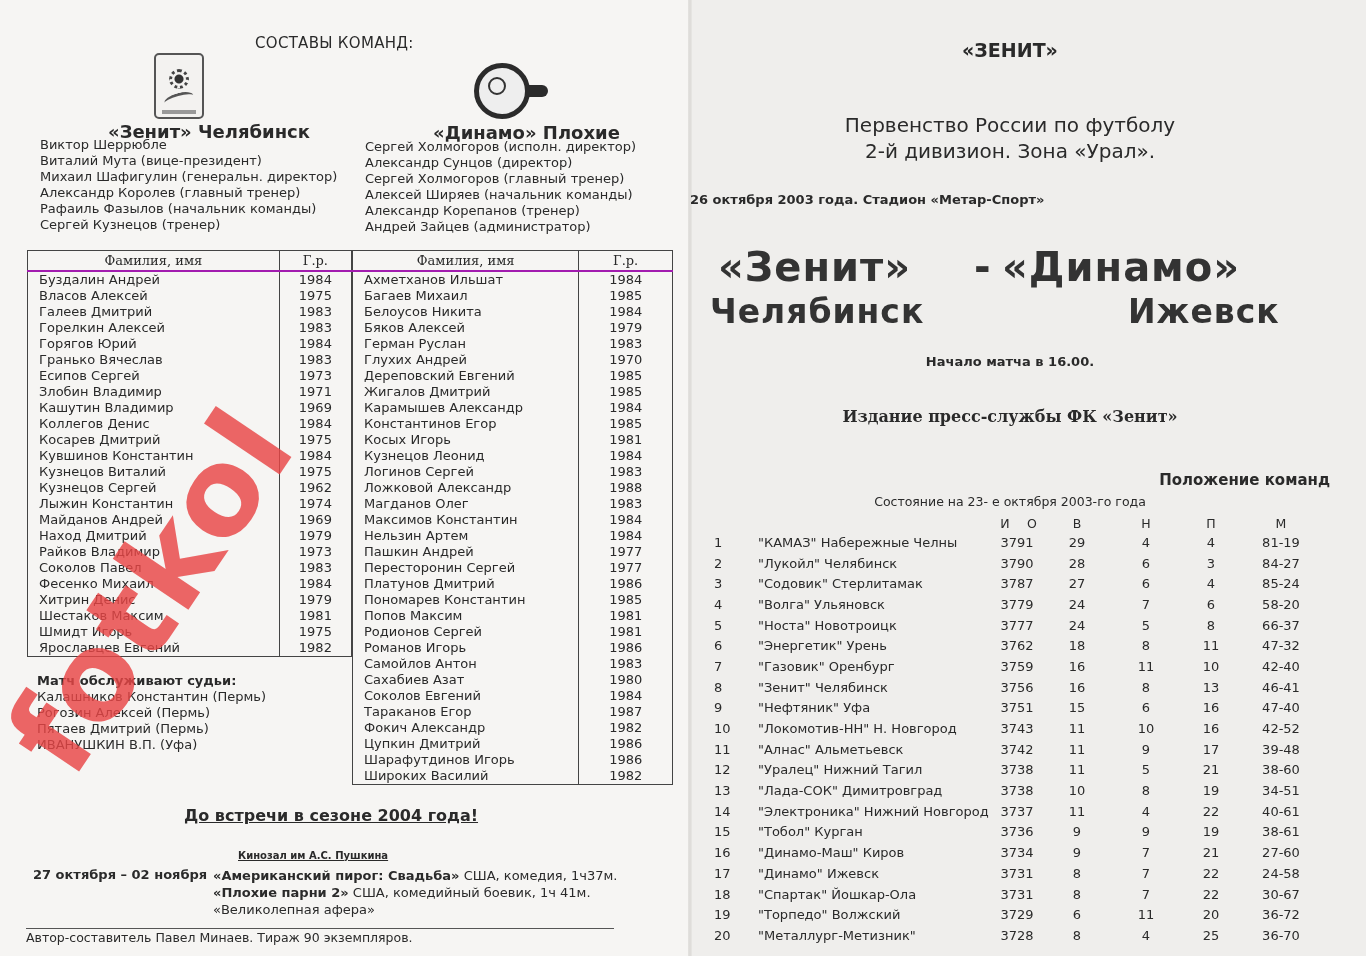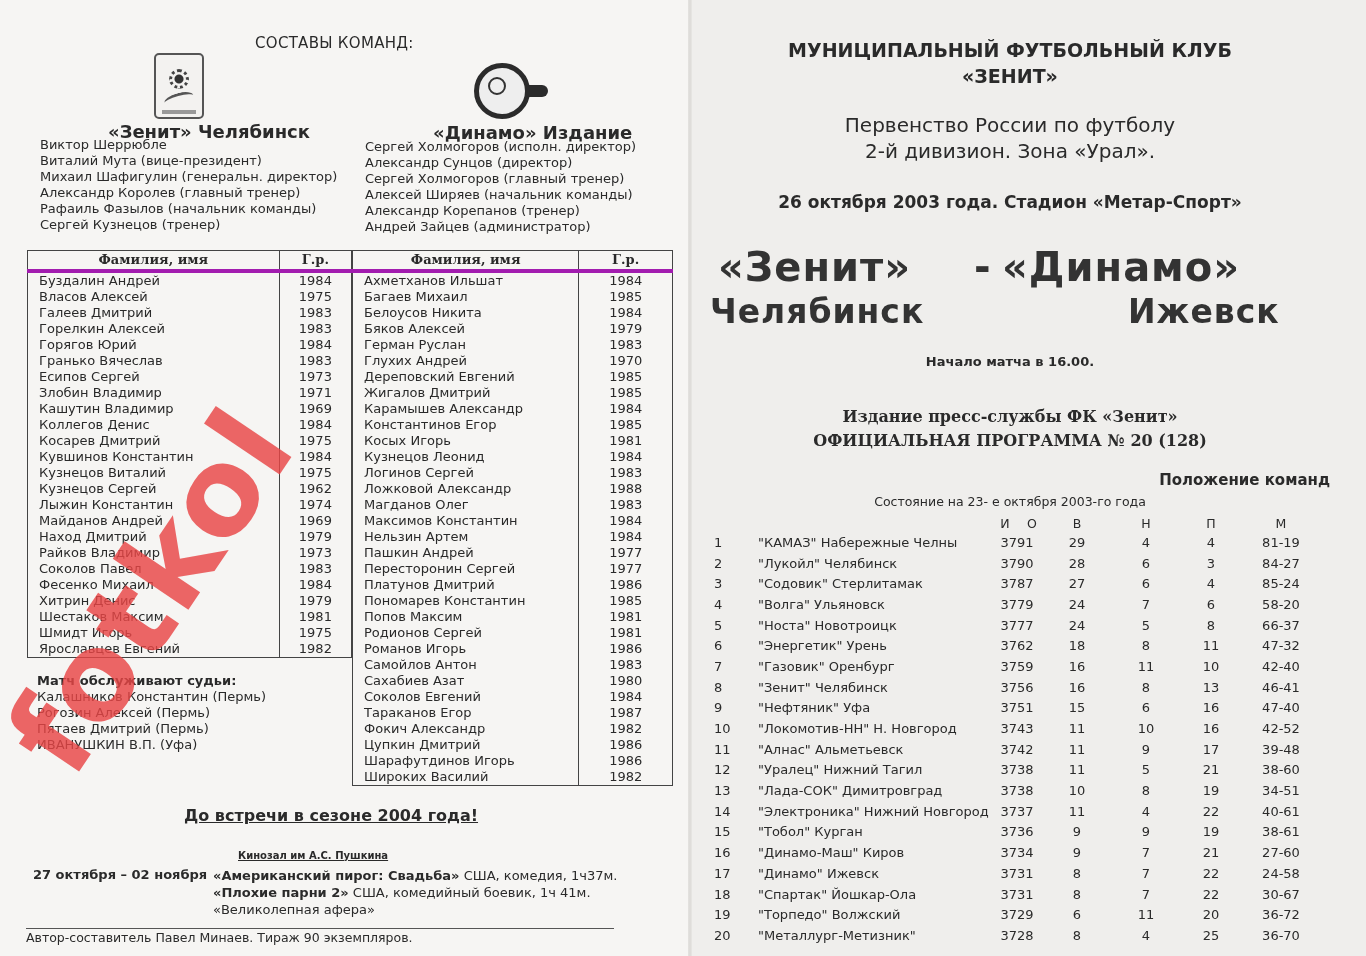--- a/index.html
+++ b/index.html
@@ -38,22 +38,22 @@
 
   .team-head { font-size: 18px; font-weight: bold; }
   .team-head.zenit { left: 108px; top: 121px; }
   .team-head.dinamo { left: 433px; top: 122px; }
 
   .staff { font-size: 13px; line-height: 16px; }
   .staff.zenit { left: 40px; top: 137px; }
   .staff.dinamo { left: 365px; top: 139px; }
 
   table.roster { position: absolute; border-collapse: collapse; font-size: 13px; }
-  table.roster th { font-family: "DejaVu Serif", serif; font-weight: bold; font-size: 13px; height: 20px;
-                    border-bottom: 4px solid #a21caf; text-align: center; }
+  table.roster th { font-family: "DejaVu Serif", serif; font-weight: normal; font-size: 13px; height: 20px;
+                    border-bottom: 2px solid #a21caf; text-align: center; }
   table.roster td { height: 16px; line-height: 16px; padding: 0; }
   table.roster td.name { padding-left: 11px; text-align: left; }
   table.roster td.yr { text-align: center; }
   .roster-left { left: 27px; top: 250px; width: 325px; border: 1px solid #444; }
   .roster-left th.n, .roster-left td.name { width: 251px; border-right: 1px solid #444; }
   .roster-left td.yr, .roster-left th.y { width: 72px; }
   .roster-right { left: 352px; top: 250px; width: 321px; border: 1px solid #444; }
   .roster-right th.n, .roster-right td.name { width: 227px; border-right: 1px solid #444; }
   .roster-right td.yr, .roster-right th.y { width: 94px; }
 
@@ -64,21 +64,21 @@
   .cinema-title { left: 238px; top: 850px; font-size: 10px; font-weight: bold; text-decoration: underline; }
   .cinema-dates { left: 33px; top: 867px; font-size: 13px; font-weight: bold; }
   .cinema-films { left: 213px; top: 867px; font-size: 13px; line-height: 17px; }
   .cinema-films b { font-weight: bold; }
   .hr-bottom { left: 26px; top: 928px; width: 588px; border-top: 1px solid #555; }
   .author { left: 26px; top: 930px; font-size: 12.5px; }
 
   
   .club-title { left: 690px; width: 640px; top: 37px; text-align: center; font-size: 19px; font-weight: bold; line-height: 26px; }
   .champ { left: 690px; width: 640px; top: 112px; text-align: center; font-size: 20px; line-height: 26px; }
-  .date-line { left: 690px; width: 640px; top: 192px; text-align: center; font-size: 17px; font-weight: bold; }
+  .date-line { left: 690px; width: 640px; top: 192px; font-size: 13px; font-weight: bold; }
 
   .big-team { font-size: 40px; font-weight: bold; color: #333; letter-spacing: 1px; }
   .home-name { left: 718px; top: 244px; }
   .home-city { left: 710px; top: 292px; font-size: 33px; }
   .dash { left: 974px; top: 244px; }
   .away-name { left: 1002px; top: 244px; }
   .away-city { left: 1128px; top: 292px; font-size: 33px; }
 
   .kickoff { left: 690px; width: 640px; top: 354px; text-align: center; font-size: 13px; font-weight: bold; }
   .press { left: 690px; width: 640px; top: 405px; text-align: center; font-family: "DejaVu Serif", serif;
@@ -117,21 +117,21 @@
     <div class="wing"></div>
     <div class="lbl"></div>
 </div>
 <div class="abs logo-dinamo">
   <div class="flag"></div>
     <div class="ring"></div>
     <div class="inner"></div>
 </div>
 
 <div class="abs team-head zenit">«Зенит» Челябинск</div>
-<div class="abs team-head dinamo">«Динамо» Издание</div>
+<div class="abs team-head dinamo">«Динамо» Плохие</div>
 
 <div class="abs staff zenit" id="home-staff">
     <div>Виктор Шеррюбле</div>
     <div>Виталий Мута (вице-президент)</div>
     <div>Михаил Шафигулин (генеральн. директор)</div>
     <div>Александр Королев (главный тренер)</div>
     <div>Рафаиль Фазылов (начальник команды)</div>
     <div>Сергей Кузнецов (тренер)</div>
   </div>
 <div class="abs staff dinamo" id="away-staff">
@@ -402,39 +402,37 @@
 <div class="abs cinema-dates">27 октября – 02 ноября</div>
 <div class="abs cinema-films">
   <div><b>«Американский пирог: Свадьба»</b><span> США, комедия, 1ч37м.</span></div>
   <div><b>«Плохие парни 2»</b><span> США, комедийный боевик, 1ч 41м.</span></div>
   <div><span>«Великолепная афера»</span></div>
 </div>
 <div class="abs hr-bottom"></div>
 <div class="abs author">Автор-составитель Павел Минаев. Тираж 90 экземпляров.</div>
 
 <div class="abs club-title">
-  <div>МУНИЦИПАЛЬНЫЙ ФУТБОЛЬНЫЙ КЛУБ</div>
   <div>«ЗЕНИТ»</div>
 </div>
 <div class="abs champ">
   <div>Первенство России по футболу</div>
   <div>2-й дивизион. Зона «Урал».</div>
 </div>
 <div class="abs date-line">26 октября 2003 года. Стадион «Метар-Спорт»</div>
 
 <div class="abs big-team home-name">«Зенит»</div>
 <div class="abs big-team home-city">Челябинск</div>
 <div class="abs big-team dash">-</div>
 <div class="abs big-team away-name">«Динамо»</div>
 <div class="abs big-team away-city">Ижевск</div>
 
 <div class="abs kickoff">Начало матча в 16.00.</div>
 <div class="abs press">
   <div>Издание пресс-службы ФК «Зенит»</div>
-  <div>ОФИЦИАЛЬНАЯ ПРОГРАММА № 20 (128)</div>
 </div>
 <div class="abs standings-title">Положение команд</div>
 <div class="abs standings-sub">Состояние на 23- е  октября 2003-го года</div>
 
 <table class="standings">
   <thead>
     <tr>
       <th class="c-pos"></th>
       <th class="c-team"></th>
       <th class="c-i">И</th>

